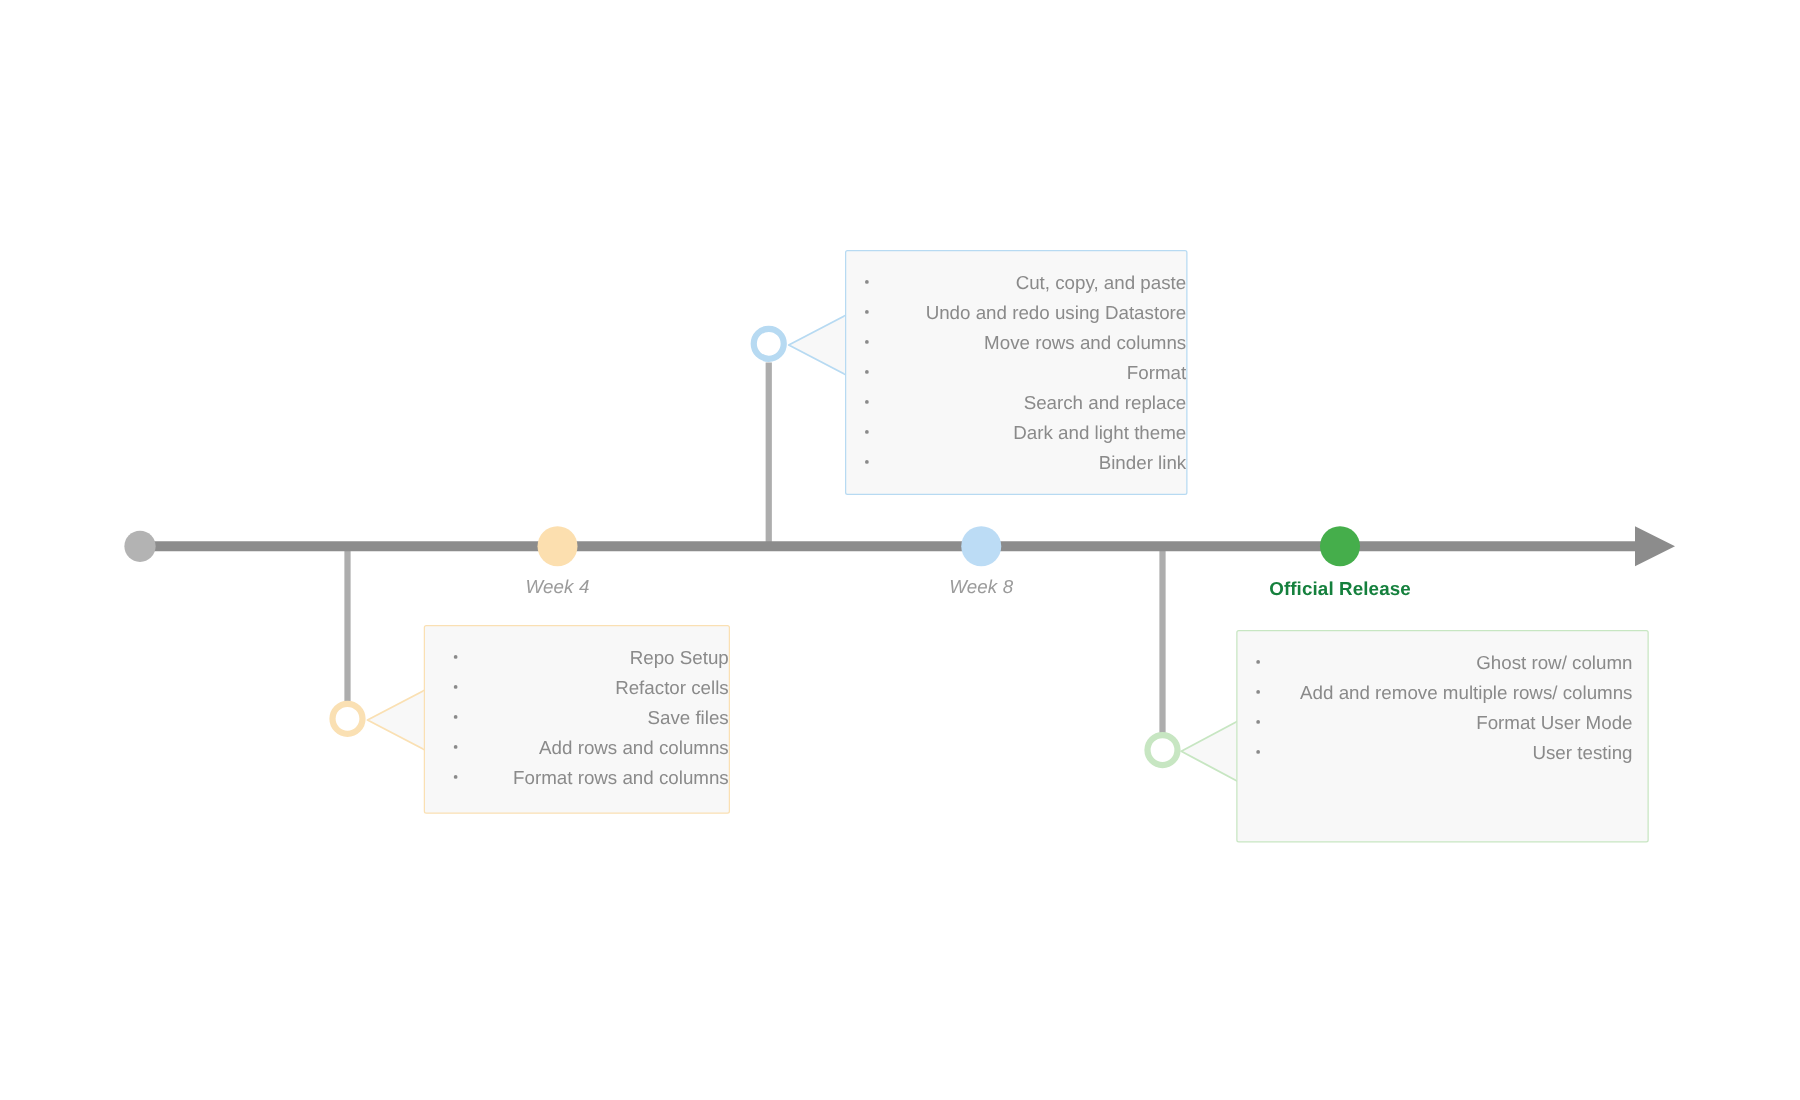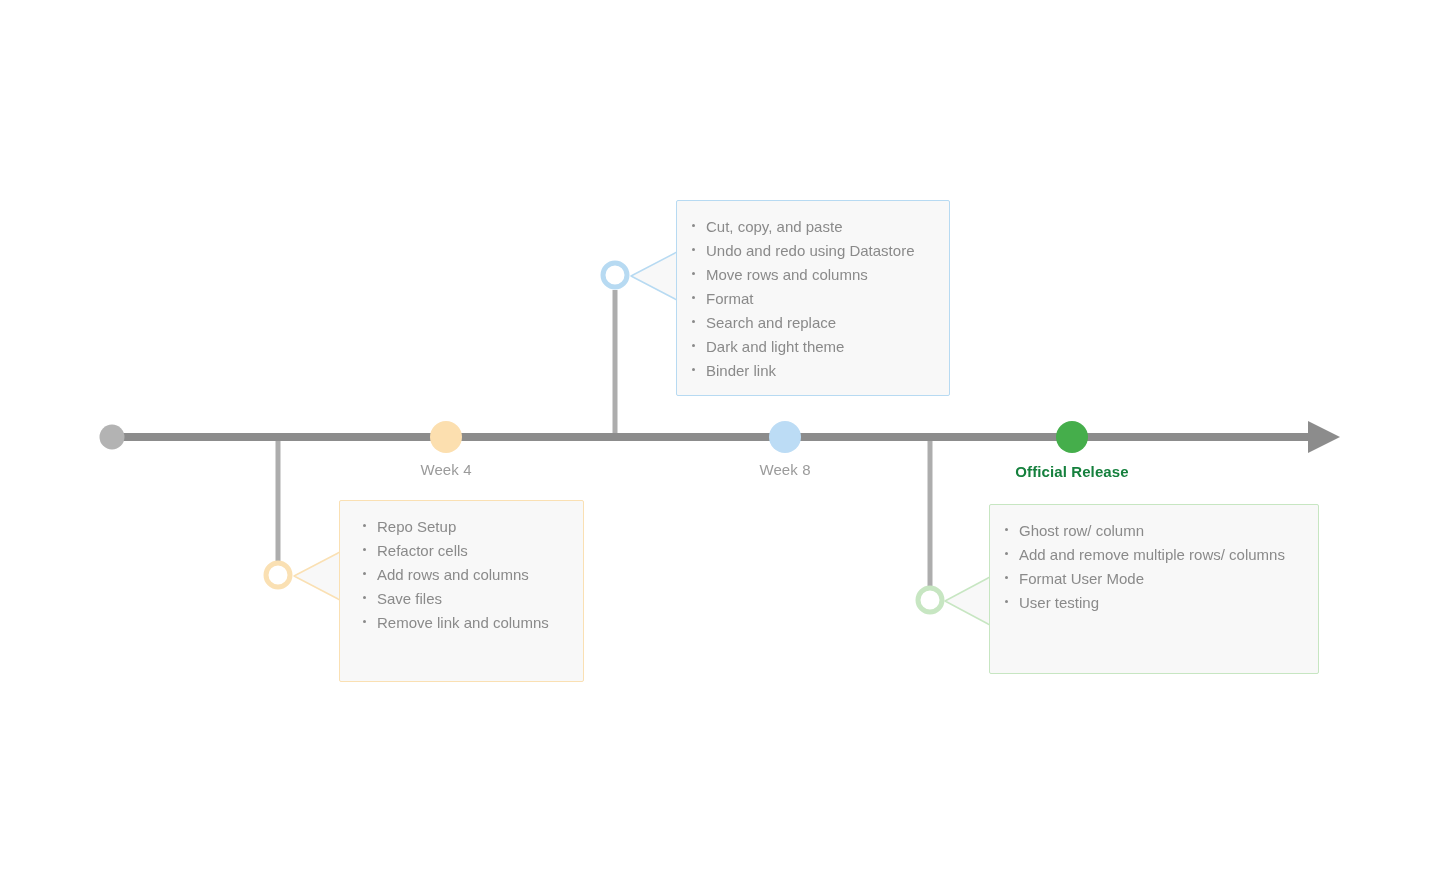--- a/index.html
+++ b/index.html
@@ -31,33 +31,35 @@
   .milestone-label {
     position: absolute;
     transform: translateX(-50%);
     white-space: nowrap;
     font-size: 15px;
     letter-spacing: 0.1px;
   }
   .milestone-label.muted {
     color: #9b9b9b;
     font-weight: 400;
+    font-style: italic;
   }
   .milestone-label.strong {
     color: #15803d;
     font-weight: 700;
   }
 
   
   .callout {
     position: absolute;
     box-sizing: border-box;
     background: #f8f8f8;
     border: 1.5px solid #cccccc;
     border-radius: 2px;
+    text-align: right;
   }
   .callout ul {
     list-style: none;
     margin: 0;
     padding: 0;
   }
   .callout li {
     position: relative;
     color: #8a8a8a;
     font-size: 15px;
@@ -80,30 +82,30 @@
     top: 200px;
     width: 274px;
     height: 196px;
     padding: 14px 0 0 12px;
     border-color: #b7daf2;
   }
   #callout-week4 {
     left: 339px;
     top: 500px;
     width: 245px;
-    height: 182px;
+    height: 151px;
     padding: 14px 0 0 20px;
     border-color: #fae0b3;
   }
   #callout-release {
     left: 989px;
     top: 504px;
     width: 330px;
     height: 170px;
-    padding: 14px 0 0 12px;
+    padding: 14px 12px 0 12px;
     border-color: #c7e6c2;
   }
 </style>
 </head>
 <body>
 
 <div id="timeline-root">
 
   <svg id="timeline-svg" viewBox="0 0 1440 880" xmlns="http://www.w3.org/2000/svg">
 
@@ -148,23 +150,23 @@
       <li><span class="bullet-dot"></span><span>Search and replace</span></li>
       <li><span class="bullet-dot"></span><span>Dark and light theme</span></li>
       <li><span class="bullet-dot"></span><span>Binder link</span></li>
     </ul>
   </div>
 
   <div class="callout" id="callout-week4">
     <ul>
       <li><span class="bullet-dot"></span><span>Repo Setup</span></li>
       <li><span class="bullet-dot"></span><span>Refactor cells</span></li>
+      <li><span class="bullet-dot"></span><span>Save files</span></li>
       <li><span class="bullet-dot"></span><span>Add rows and columns</span></li>
-      <li><span class="bullet-dot"></span><span>Save files</span></li>
-      <li><span class="bullet-dot"></span><span>Remove link and columns</span></li>
+      <li><span class="bullet-dot"></span><span>Format rows and columns</span></li>
     </ul>
   </div>
 
   <div class="callout" id="callout-release">
     <ul>
       <li><span class="bullet-dot"></span><span>Ghost row/ column</span></li>
       <li><span class="bullet-dot"></span><span>Add and remove multiple rows/ columns</span></li>
       <li><span class="bullet-dot"></span><span>Format User Mode</span></li>
       <li><span class="bullet-dot"></span><span>User testing</span></li>
     </ul>

